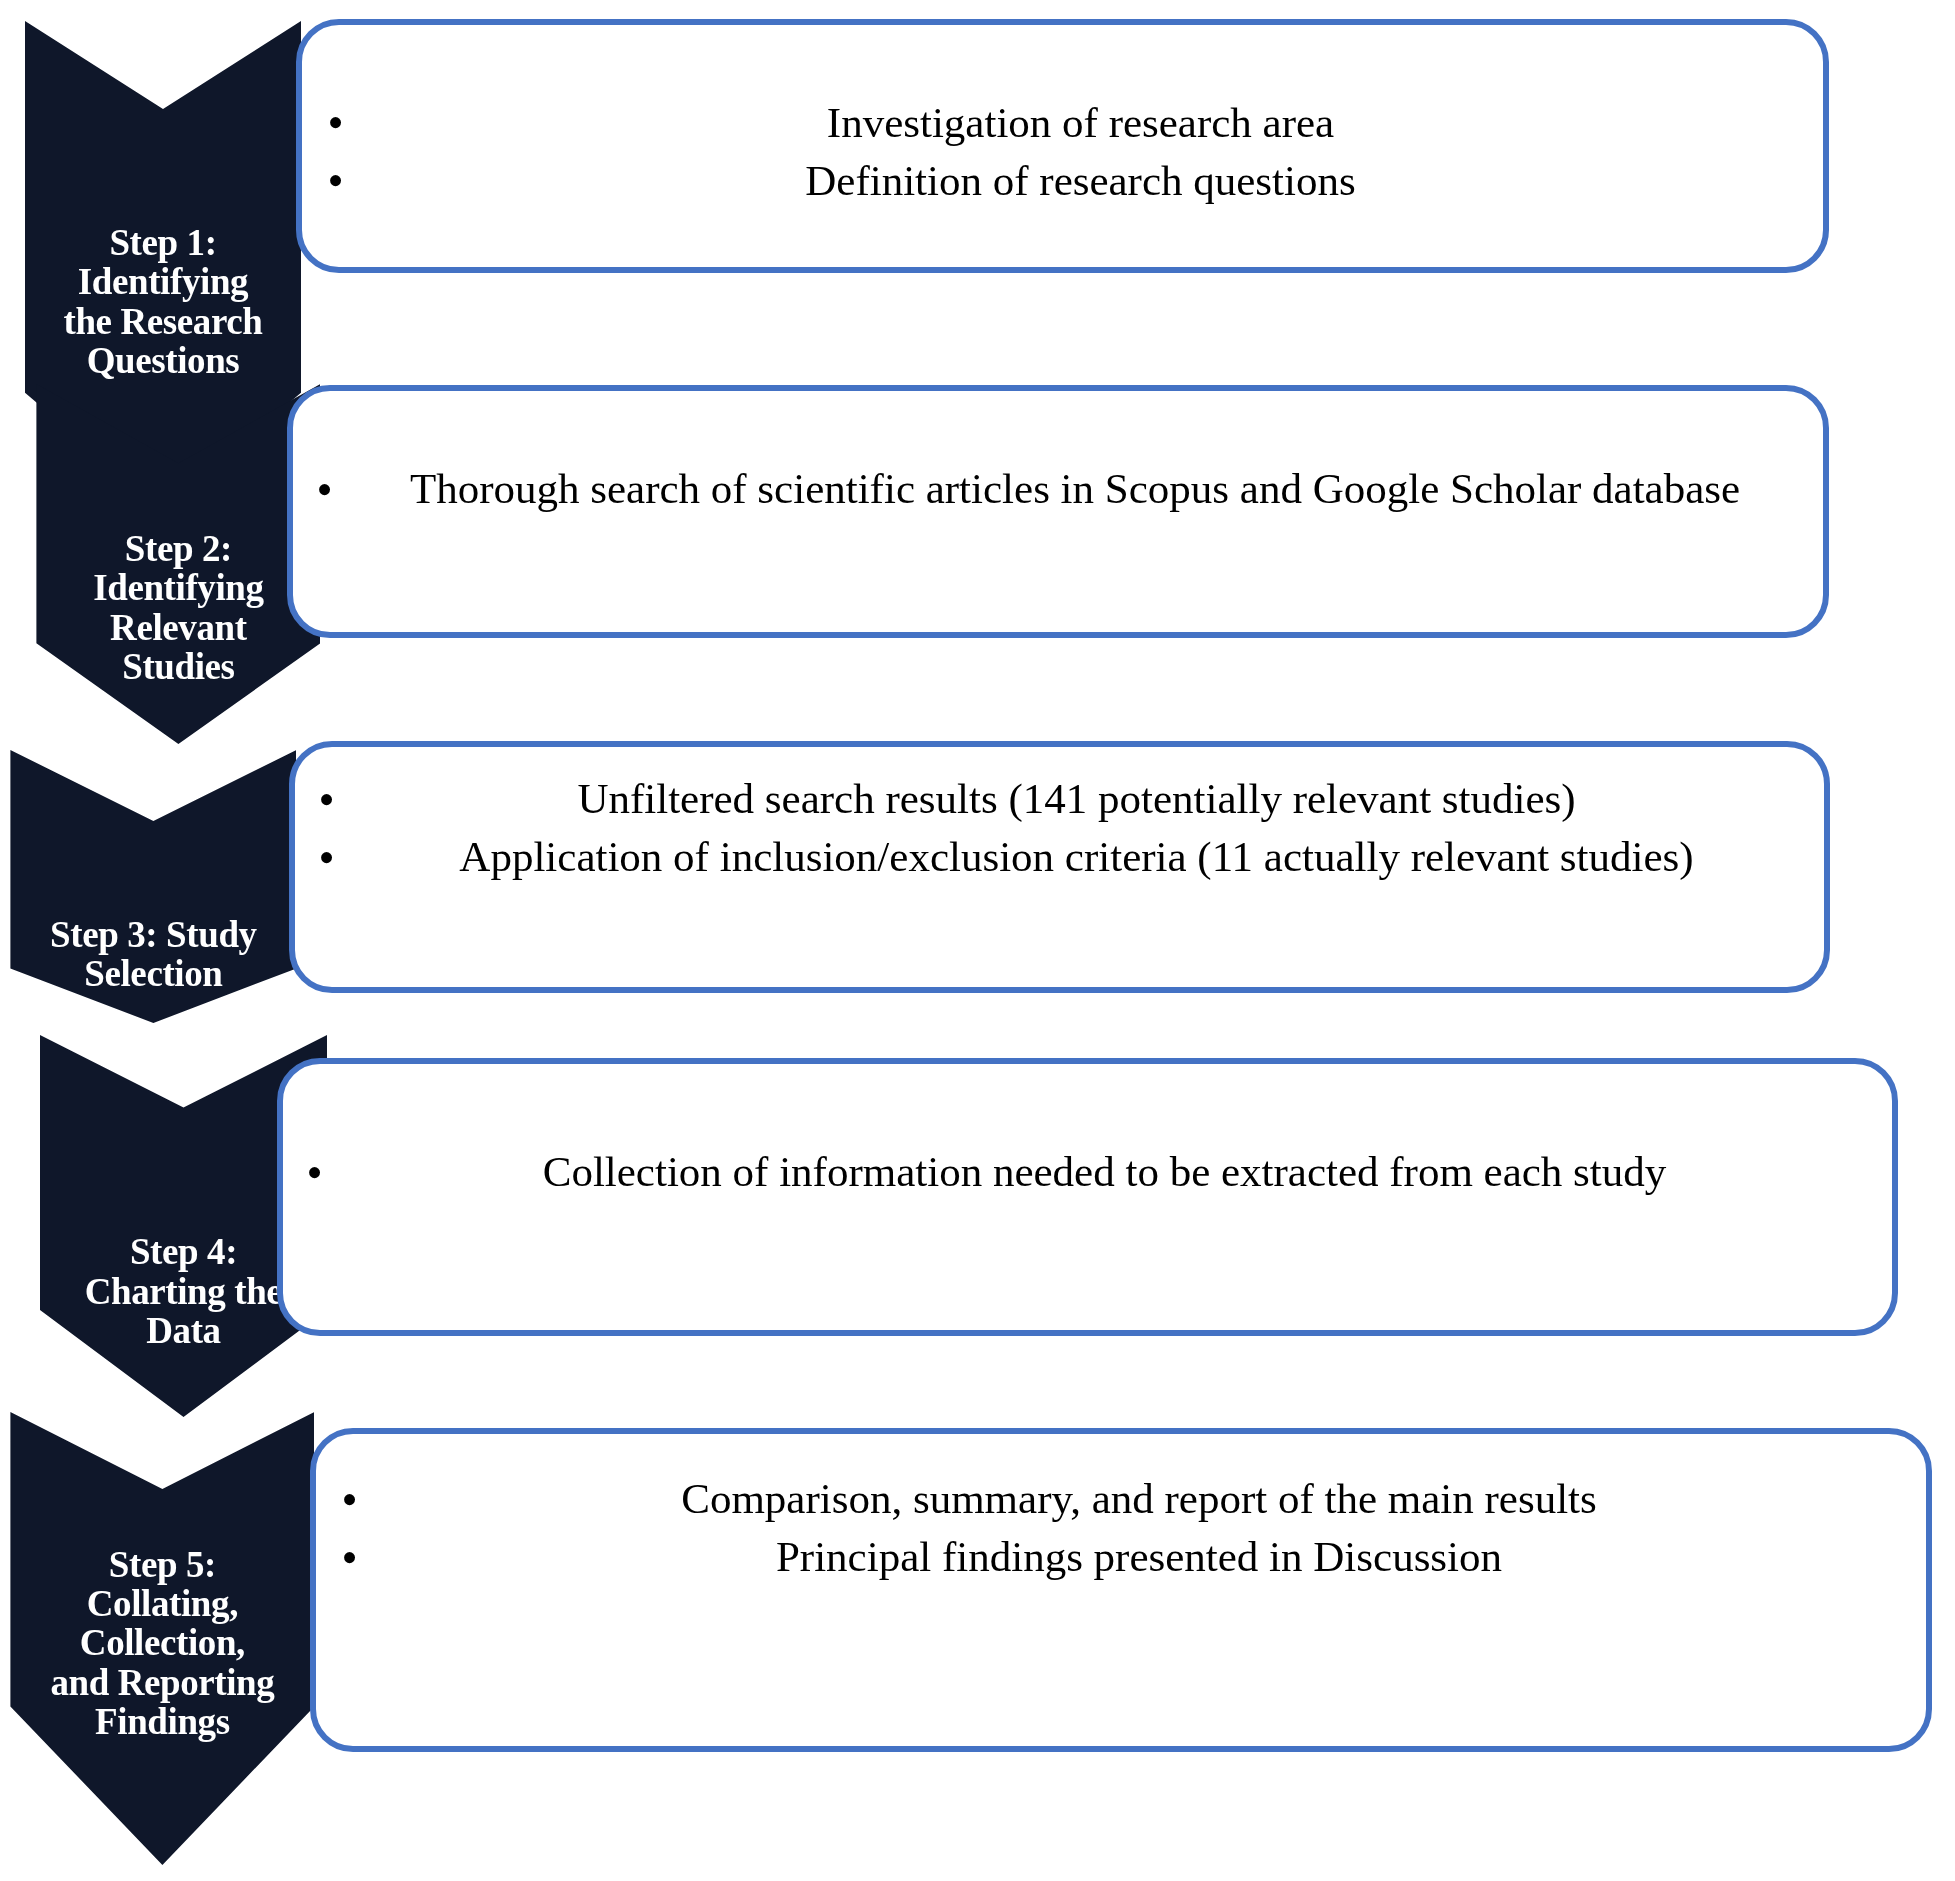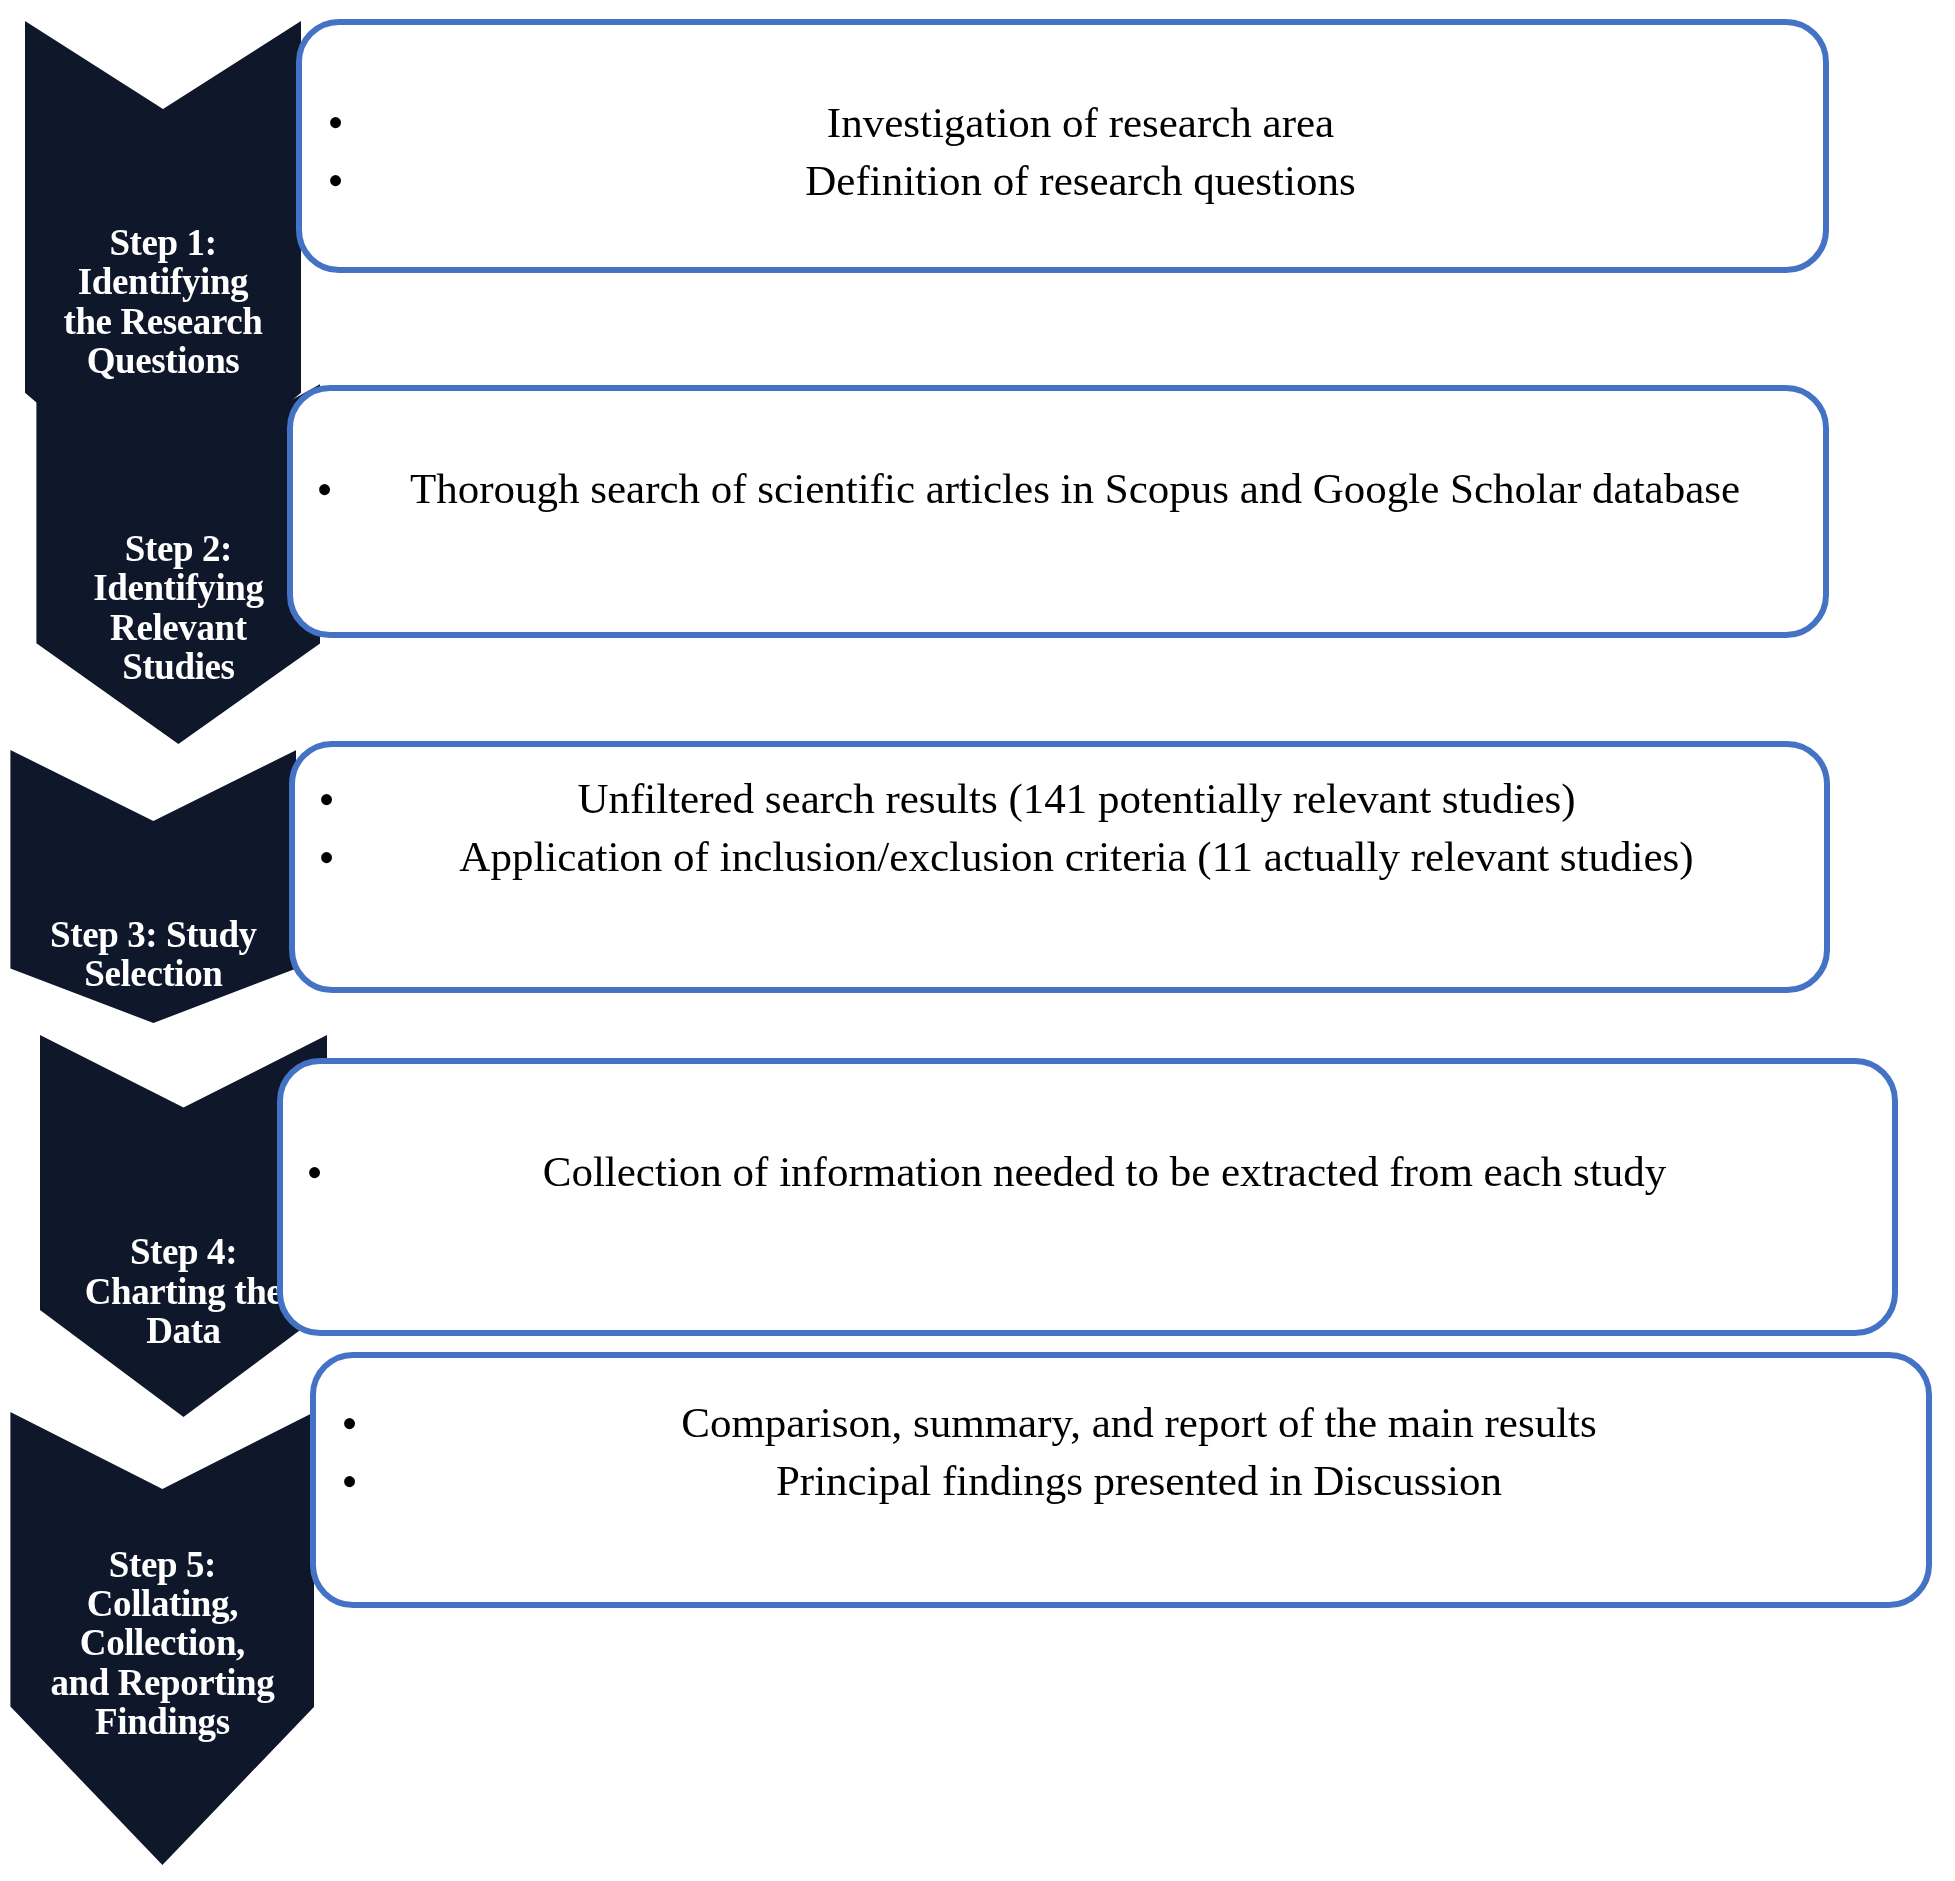--- a/index.html
+++ b/index.html
@@ -148,21 +148,21 @@
               clip-path: polygon(0 0, 50% 17%, 100% 0, 100% 65%, 50% 100%, 0 65%);">
     <div class="arrow-label" style="font-size:37px; padding-bottom:124px;">
       <div>Step 5:</div>
       <div>Collating,</div>
       <div>Collection,</div>
       <div>and Reporting</div>
       <div>Findings</div>
     </div>
   </div>
 
-  <div class="box" style="left:310px; top:1352px; width:1622px; height:256px;">
+  <div class="box" style="left:310px; top:1428px; width:1622px; height:324px;">
     <ul class="bullets" style="top:37px; left:24px; right:19px;">
       <li>Comparison, summary, and report of the main results</li>
       <li>Principal findings presented in Discussion</li>
     </ul>
   </div>
 
 </div>
 
 
 </body></html>

